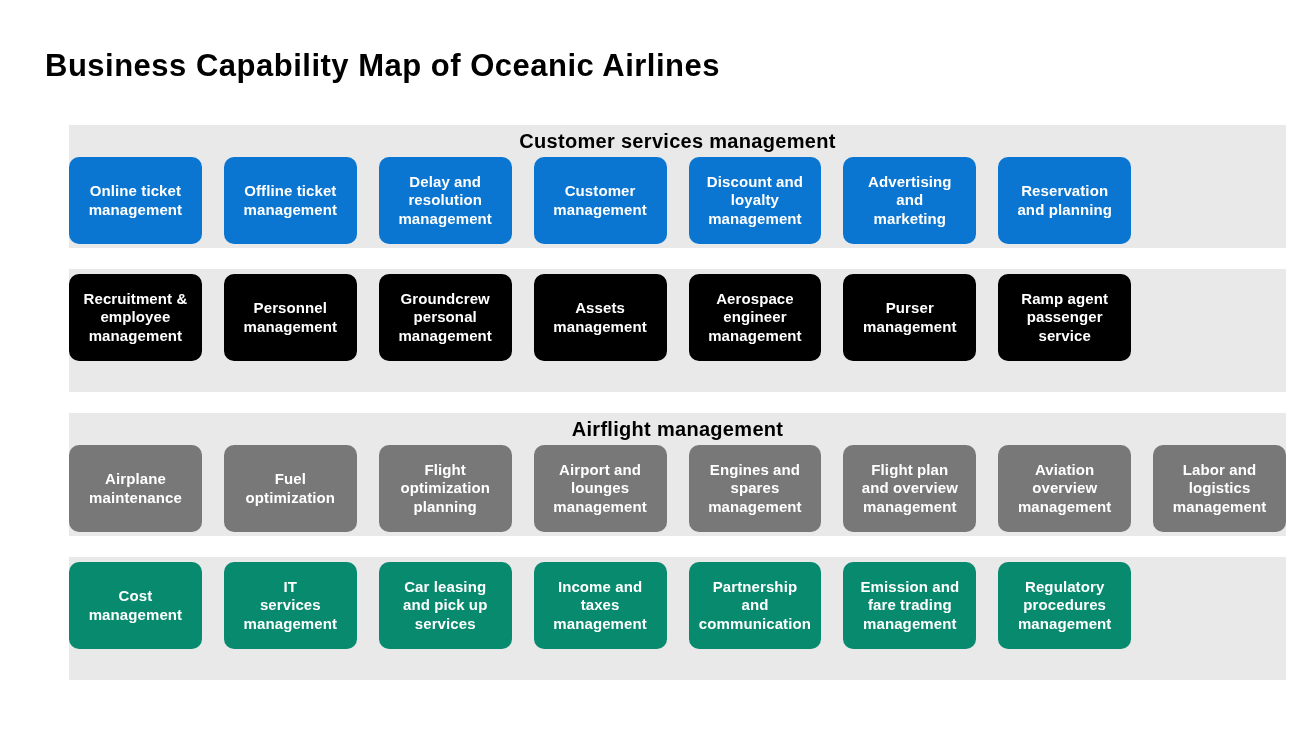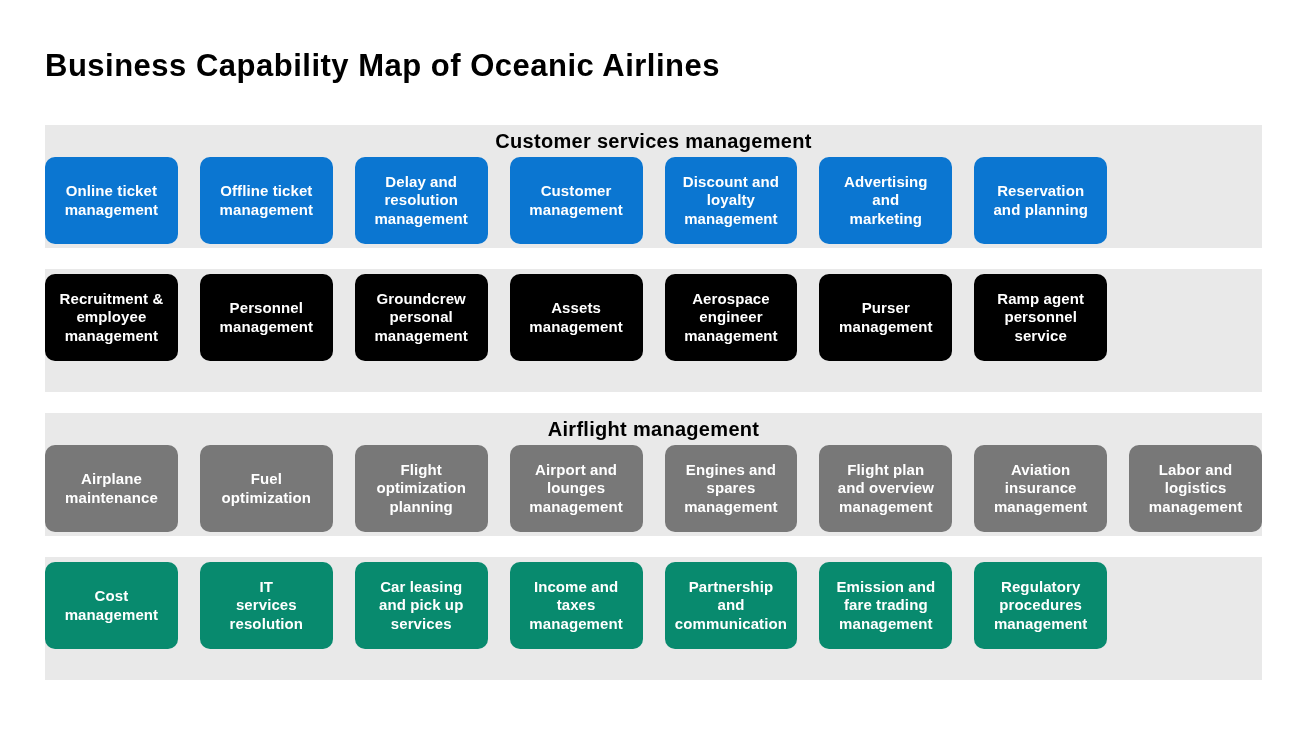--- a/index.html
+++ b/index.html
@@ -31,20 +31,21 @@
     top: 125px;
     width: 1217px;
   }
   .band {
     width: 1217px;
     height: 123px;
     background: #E9E9E9;
     margin-bottom: 21px;
     box-sizing: border-box;
     padding: 3px 0 4px 0;
+    margin-left: 24px;
   }
   .band-header {
     height: 27px;
     line-height: 27px;
     text-align: center;
     font-size: 20px;
     font-weight: bold;
     letter-spacing: 0.3px;
     color: #000000;
   }
@@ -117,21 +118,21 @@
 personal
 management</div>
         <div class="cap">Assets
 management</div>
         <div class="cap">Aerospace
 engineer
 management</div>
         <div class="cap">Purser
 management</div>
         <div class="cap">Ramp agent
-personnel
+passenger
 service</div>
       </div>
     </div>
 
     <div class="band band-gray">
       <div class="band-header">Airflight management</div>
       <div class="band-boxes">
         <div class="cap">Airplane
 maintenance</div>
         <div class="cap">Fuel
@@ -142,35 +143,35 @@
         <div class="cap">Airport and
 lounges
 management</div>
         <div class="cap">Engines and
 spares
 management</div>
         <div class="cap">Flight plan
 and overview
 management</div>
         <div class="cap">Aviation
-insurance
+overview
 management</div>
         <div class="cap">Labor and
 logistics
 management</div>
       </div>
     </div>
 
     <div class="band band-teal">
       <div class="band-boxes">
         <div class="cap">Cost
 management</div>
         <div class="cap">IT
 services
-resolution</div>
+management</div>
         <div class="cap">Car leasing
 and pick up
 services</div>
         <div class="cap">Income and
 taxes
 management</div>
         <div class="cap">Partnership
 and
 communication</div>
         <div class="cap">Emission and

